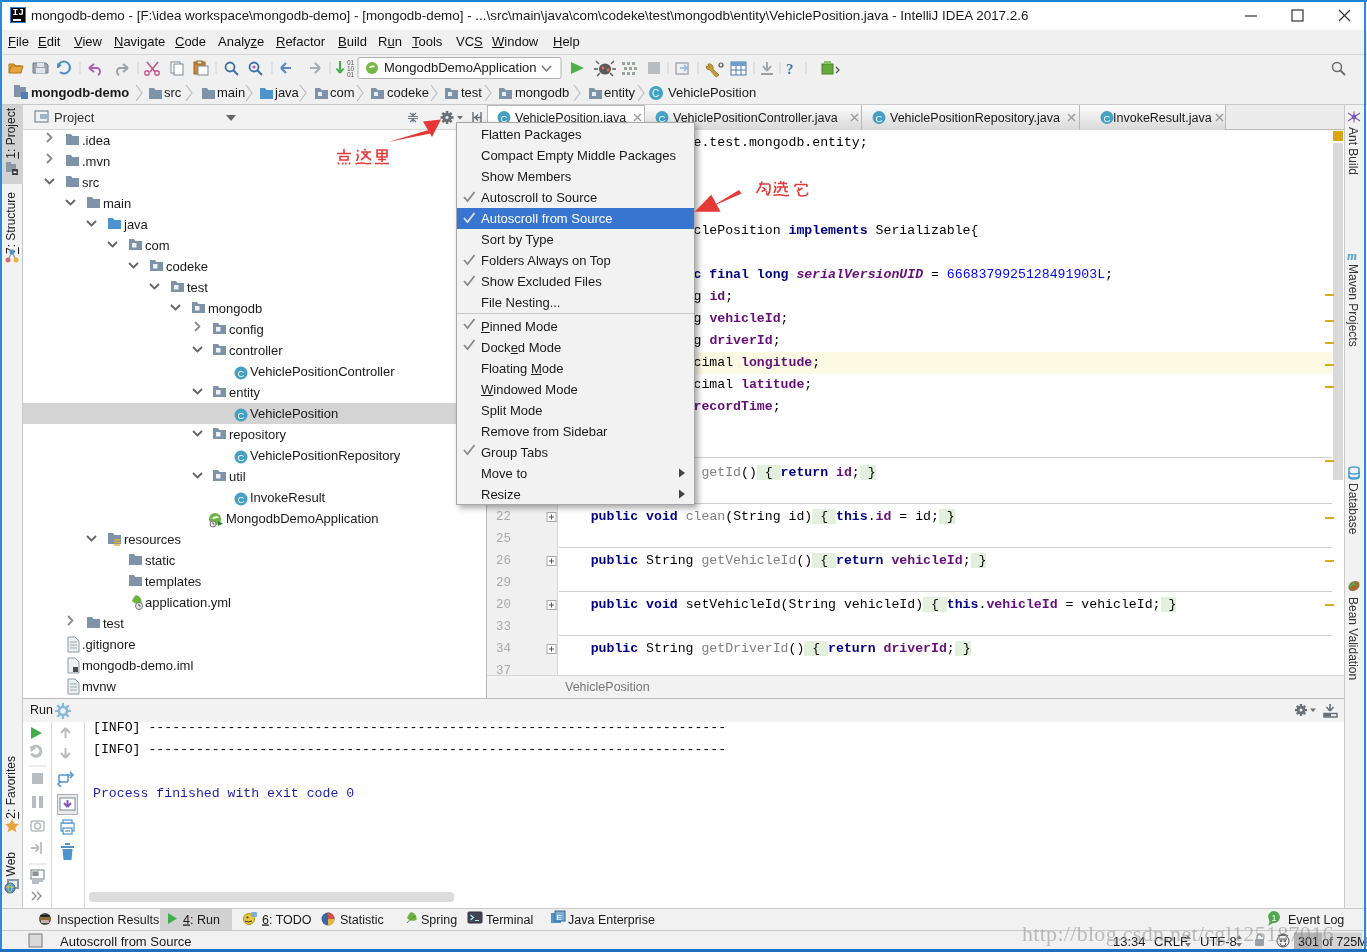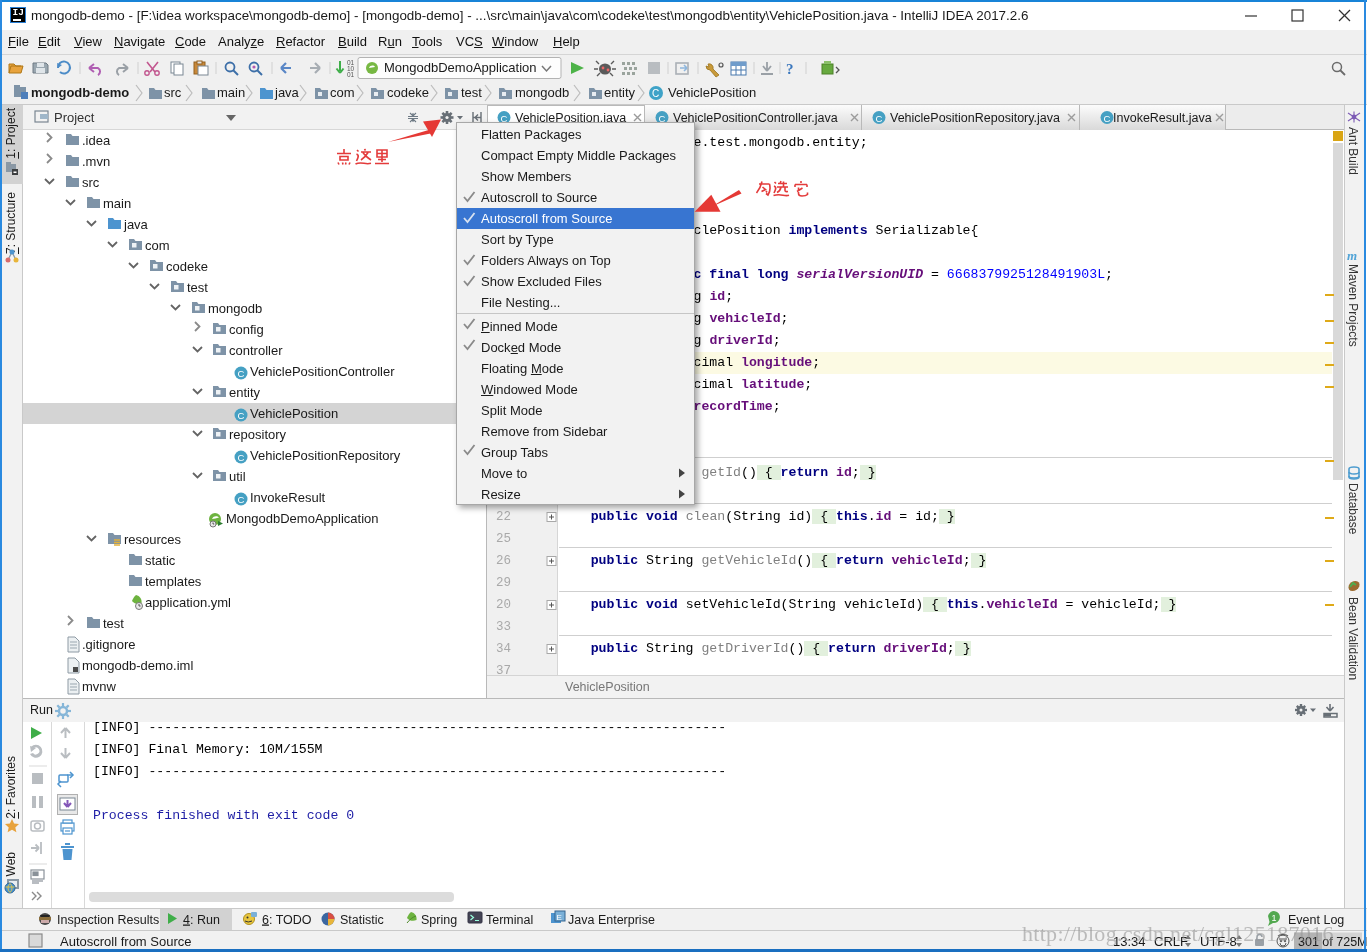--- a/index.html
+++ b/index.html
@@ -596,21 +596,20 @@
       </g>
     <g fill="#4d94cf">
         <rect x="5" y="124" width="13" height="2"></rect>
         <path d="M6.5 127 h10 l-1 11 h-8 z"></path>
         <rect x="9" y="121" width="5" height="2"></rect>
       </g>
   </g>
 </svg>
 <div class="abs mono" id="console" style="left:93px;top:717px;font-size:13.2px;line-height:22px;color:#000;">
 <div>[INFO] -------------------------------------------------------------------------</div>
-<div>[INFO] Final Memory: 10M/155M</div>
 <div>[INFO] -------------------------------------------------------------------------</div>
 <div>&nbsp;</div>
 <div style="color:#1d1da5">Process finished with exit code 0</div>
 </div>
 <div class="abs" style="left:89px;top:892px;width:365px;height:10px;background:#dcdcdc;border-radius:4px;"></div>
 
 <div class="abs" id="bottomtabs" style="left:0;top:908px;width:1367px;height:22px;background:#f1f1f1;border-top:1px solid #c9c9c9;"></div>
 <div class="abs" style="left:160px;top:909px;width:72px;height:21px;background:#d2d2d2;"></div>
 <svg class="abs" style="left:0;top:908px;" width="1367" height="22" viewBox="0 0 1367 22">
   <g font-family="Liberation Sans" font-size="12.5" fill="#1a1a1a">

